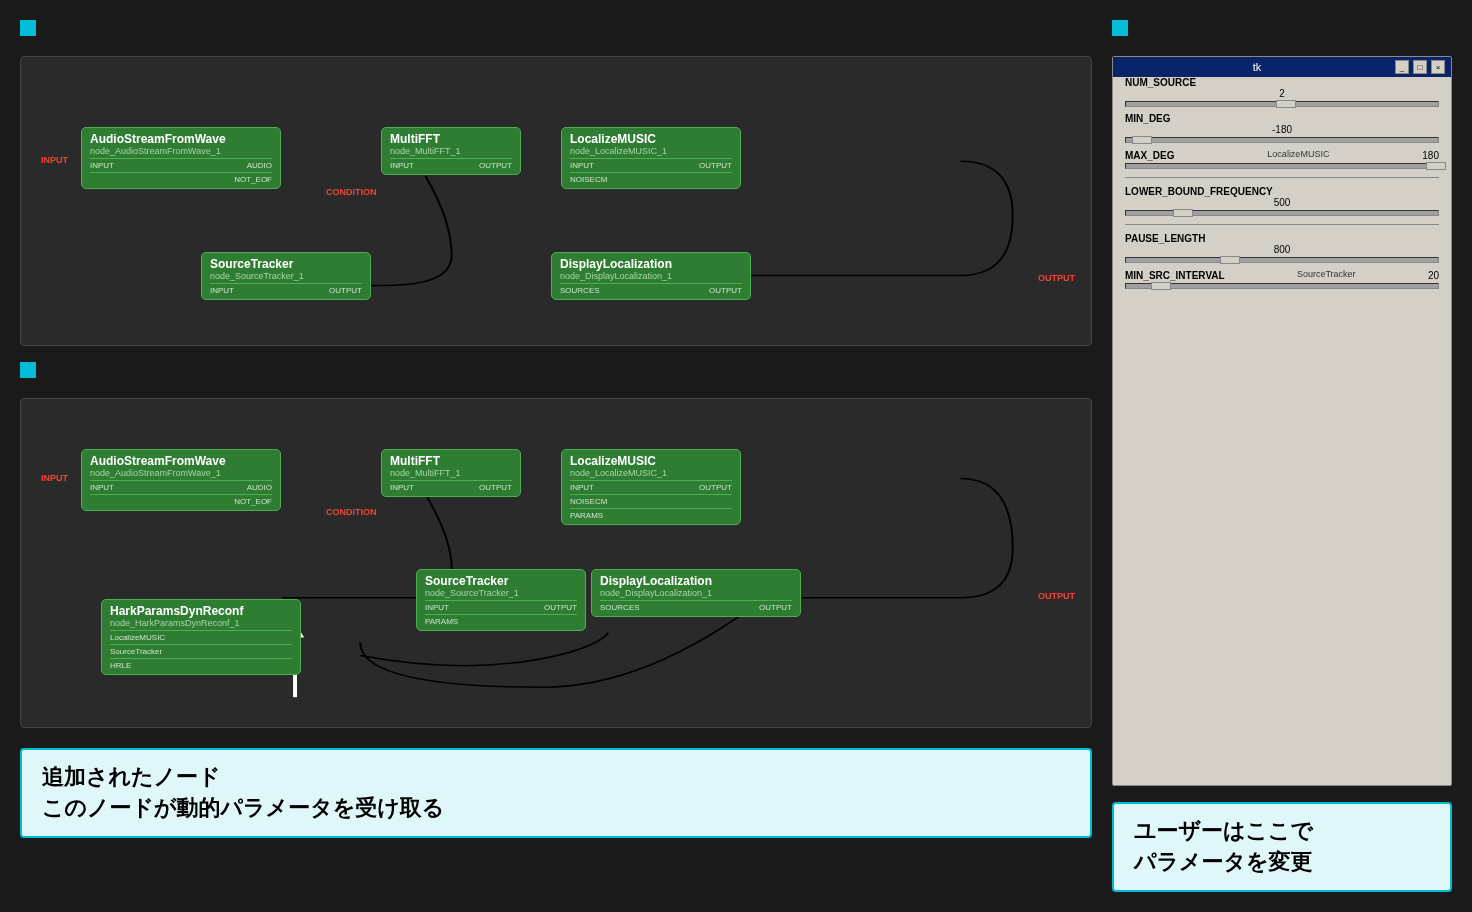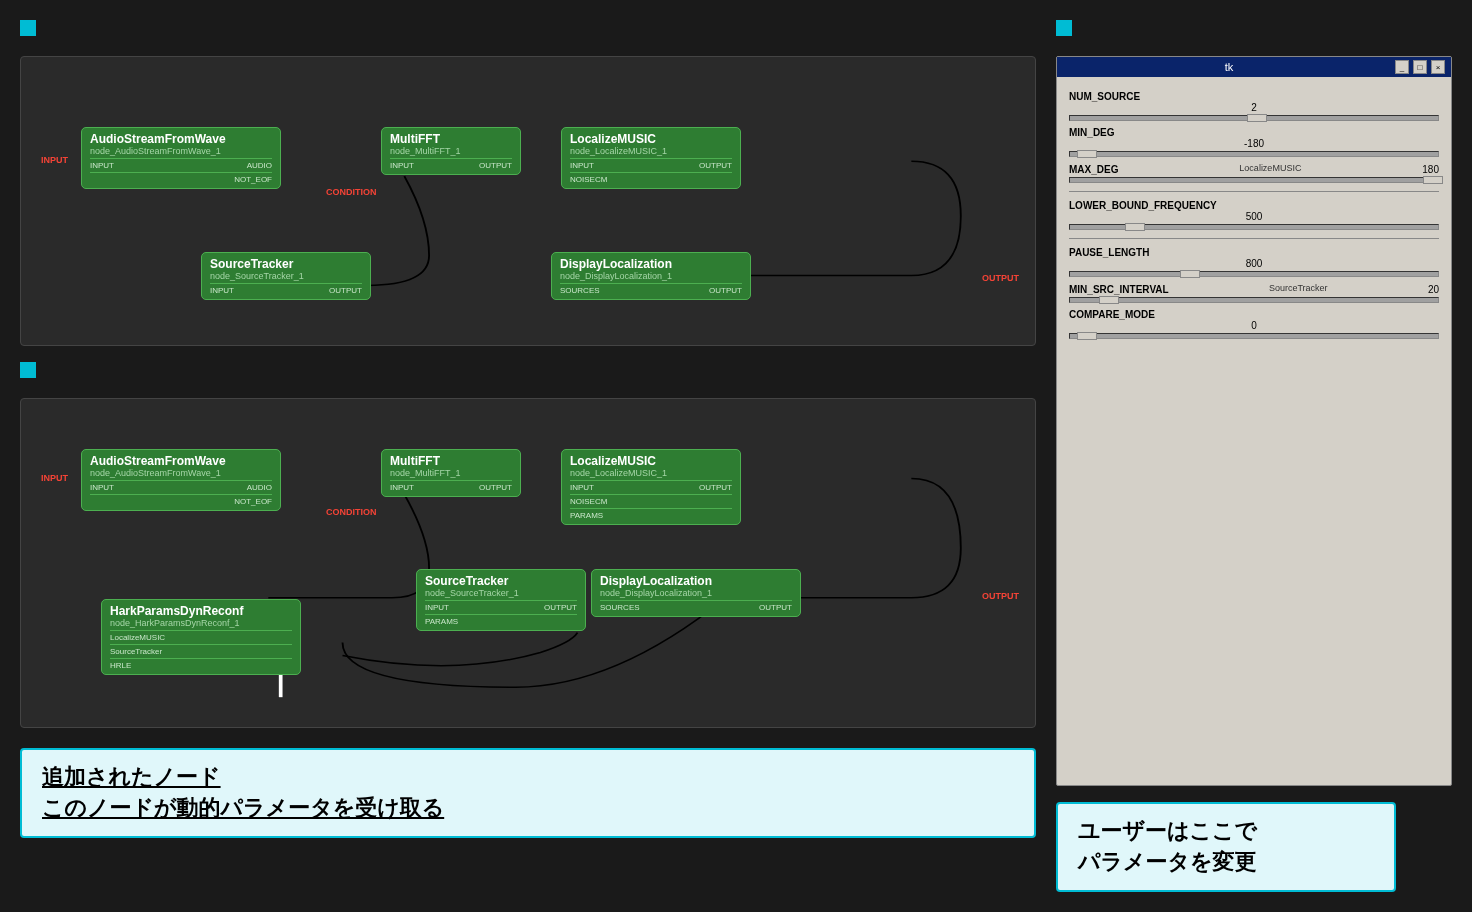--- a/index.html
+++ b/index.html
@@ -22,21 +22,21 @@
     }
 
     .left-panel {
       flex: 1;
       display: flex;
       flex-direction: column;
       gap: 16px;
     }
 
     .right-panel {
-      width: 396px;
+      width: 340px;
       display: flex;
       flex-direction: column;
       gap: 16px;
     }
 
     
     .blue-marker {
       width: 16px;
       height: 16px;
       background: #00bcd4;
@@ -183,21 +183,21 @@
       border: 1px solid #888;
       display: flex;
       align-items: center;
       justify-content: center;
       font-size: 8px;
       color: #000;
       cursor: pointer;
     }
 
     .tk-content {
-      padding: 14px 12px;
+      padding: 0 12px;
       background: #d4d0c8;
       overflow-y: auto;
       height: calc(100% - 24px);
     }
 
     .tk-param-group {
       margin-bottom: 6px;
     }
 
     .tk-param-label {
@@ -427,21 +427,21 @@
         </div>
         <div class="node-port-row">
           <span class="port-label left">HRLE</span>
         </div>
       </div>
 
     </div>
 
     <div class="bottom-row">
       <div class="callout-box left-callout">
-        <span style="white-space:pre-line;text-decoration:underline;">追加されたノード
+        <span style="white-space:pre-line;">追加されたノード
 このノードが動的パラメータを受け取る</span>
       </div>
     </div>
 
   </div>
 
   <div class="right-panel">
 
     <div class="blue-marker"></div>
 
@@ -510,27 +510,20 @@
             <div class="tk-param-label">MIN_SRC_INTERVAL</div>
             <span class="tk-section-label">SourceTracker</span>
             <span style="font-size:10px; color:#000;">20</span>
           </div>
           <div class="tk-slider-track">
             <div class="tk-slider-thumb" style="left:8%;"></div>
           </div>
         </div>
 
 
-        <div class="tk-param-group">
-          <div class="tk-param-label">COMPARE_MODE</div>
-          <span class="tk-param-value">0</span>
-          <div class="tk-slider-track">
-            <div class="tk-slider-thumb" style="left:2%;"></div>
-          </div>
-        </div>
 
       </div>
     </div>
 
     <div class="callout-box right-callout">
       <span style="white-space:pre-line;">ユーザーはここで
 パラメータを変更</span>
     </div>
 
   </div>

